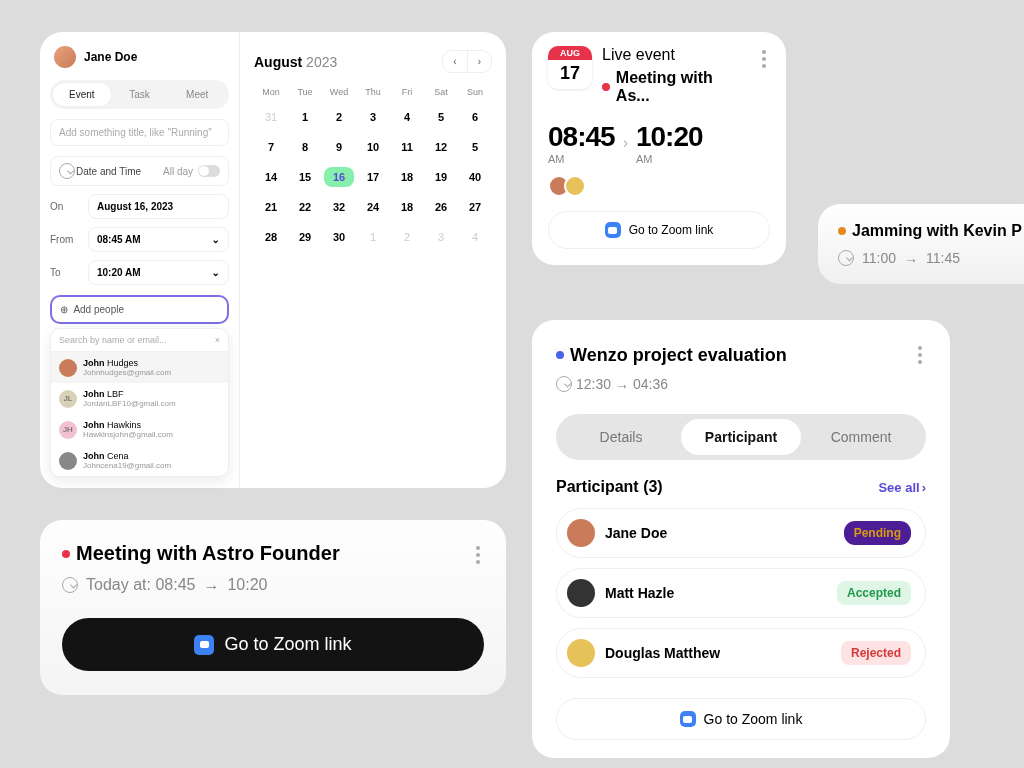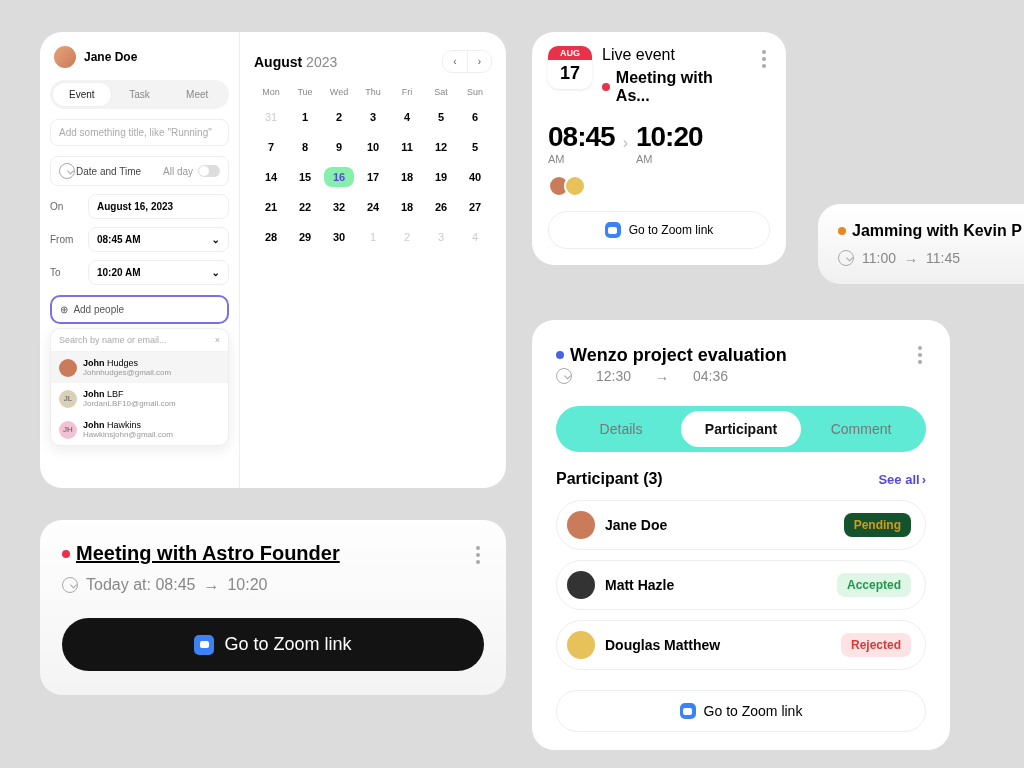--- a/index.html
+++ b/index.html
@@ -51,21 +51,21 @@
 .dow { display:grid; grid-template-columns:repeat(7,1fr); margin-top:14px; font-size:9px; color:#888; text-align:center; }
 .days { display:grid; grid-template-columns:repeat(7,1fr); row-gap:18px; margin-top:14px; font-size:11px; font-weight:600; text-align:center; }
 .days span{ cursor:pointer; }
 .days .muted { color:#ccc; font-weight:400;}
 .days .sel { background:#86efac; border-radius:8px; padding:4px 0; margin:-4px 2px; color:#5848d8;}
 
 
 #meeting-card { position:absolute; top:520px; left:40px; width:466px; padding:22px 22px 24px 22px; background:linear-gradient(#fefefe,#f4f4f4); }
 .mc-head { display:flex; justify-content:space-between; align-items:flex-start; }
 .dot{ width:8px;height:8px;border-radius:50%;display:inline-block;margin-right:6px;}
-.mc-title{ font-size:20px;font-weight:600;display:flex;align-items:center;text-decoration:underline;}
+.mc-title{ font-size:20px;font-weight:600;display:flex;align-items:center;}
 .kebab{ display:flex; flex-direction:column; gap:3px; padding:4px;}
 .kebab i{width:4px;height:4px;border-radius:50%;background:#aaa;}
 .mc-time{ margin-top:8px; font-size:16px; color:#888; display:flex; align-items:center; gap:8px;}
 .zoom-btn{ margin-top:24px; background:#131313; color:#fff; border-radius:40px; padding:16px 0; display:flex; align-items:center; justify-content:center; gap:10px; font-size:18px; cursor:pointer;}
 .zoom-ic{ width:20px;height:20px;background:#3d82f4;border-radius:5px;display:flex;align-items:center;justify-content:center;}
 .zoom-ic::after{content:'';width:9px;height:7px;background:#fff;border-radius:2px;}
 
 
 #live-card { position:absolute; top:32px; left:532px; width:254px; padding:14px 16px 16px 16px; }
 .lc-top{display:flex;gap:10px;align-items:flex-start;}
@@ -85,32 +85,32 @@
 
 
 #jam-card{position:absolute;top:204px;left:818px;width:260px;border-radius:22px;padding:18px 20px;background:linear-gradient(180deg,#fff,#f0f0f0);}
 .jc-title{font-size:16px;font-weight:600;display:flex;align-items:center;}
 .jc-time{margin-top:10px;font-size:14px;color:#888;display:flex;align-items:center;gap:8px;}
 
 
 #wenzo{position:absolute;top:320px;left:532px;width:418px;padding:22px 0 18px 0;}
 .wz-inner{padding:0 24px;}
 .wz-title{font-size:18px;font-weight:600;display:flex;align-items:center;}
-.wz-time{font-size:14px;color:#888;display:flex;align-items:center;gap:24px;}
-.wz-tabs{margin:22px 24px 0 24px;background:#5eead4;border-radius:30px;padding:5px;display:flex;}
+.wz-time{margin-top:8px;font-size:14px;color:#888;display:flex;align-items:center;gap:4px;}
+.wz-tabs{margin:22px 24px 0 24px;background:#e5e5e5;border-radius:30px;padding:5px;display:flex;}
 .wz-tab{flex:1;text-align:center;padding:10px 0;font-size:14px;color:#777;border-radius:24px;cursor:pointer;}
 .wz-tab.active{background:#fff;color:#111;font-weight:600;}
 .wz-ph{margin:18px 24px 0 24px;display:flex;justify-content:space-between;align-items:center;font-weight:600;}
 .wz-ph a{color:#5848d8;font-size:13px;font-weight:600;display:flex;align-items:center;gap:2px;cursor:pointer;}
 .plist{margin:12px 24px 0 24px;display:flex;flex-direction:column;gap:10px;}
 .prow{border:1px solid #eee;border-radius:36px;padding:10px 14px 10px 10px;display:flex;align-items:center;gap:10px;}
 .prow .pav{width:28px;height:28px;border-radius:50%;}
 .prow .pn{flex:1;font-weight:600;font-size:14px;}
 .badge{font-size:12px;font-weight:600;padding:5px 10px;border-radius:8px;}
-.pend{background:#14532d;color:#d69a14;}
+.pend{background:#4c1d95;color:#d69a14;border-radius:11px;}
 .acc{background:#dff5e6;color:#1f9a4d;}
 .rej{background:#fde3e3;color:#d63a3a;}
 .wz-zoom{margin:20px 24px 0 24px;border:1px solid #eee;border-radius:30px;padding:12px 0;display:flex;align-items:center;justify-content:center;gap:8px;font-size:14px;font-weight:500;}
 .clock{width:16px;height:16px;border:1.5px solid #aaa;border-radius:50%;position:relative;}
 .clock::after{content:'';position:absolute;left:50%;top:50%;width:4px;height:4px;border-left:1.5px solid #aaa;border-bottom:1.5px solid #aaa;transform-origin:top left;transform:rotate(-45deg);}
 </style>
 </head>
 <body>
 
 <div id="create-card" class="card">
@@ -177,20 +177,27 @@
             <div>
               <div class="nm"><b>John</b> LBF</div>
               <div class="em">JordanLBF10@gmail.com</div>
             </div>
           </div>
           <div class="p-item">
             <div class="pava" style="background:#f2c2d4;color:#555">JH</div>
             <div>
               <div class="nm"><b>John</b> Hawkins</div>
               <div class="em">Hawkinsjohn@gmail.com</div>
+            </div>
+          </div>
+          <div class="p-item">
+            <div class="pava" style="background:#888;color:#fff"></div>
+            <div>
+              <div class="nm"><b>John</b> Cena</div>
+              <div class="em">Johncena19@gmail.com</div>
             </div>
           </div>
         </div>
     </div>
   </div>
 
   <div class="cal-side">
     <div class="cal-header">
       <div class="cal-title">
         <span>August</span> <span class="yr">2023</span>

